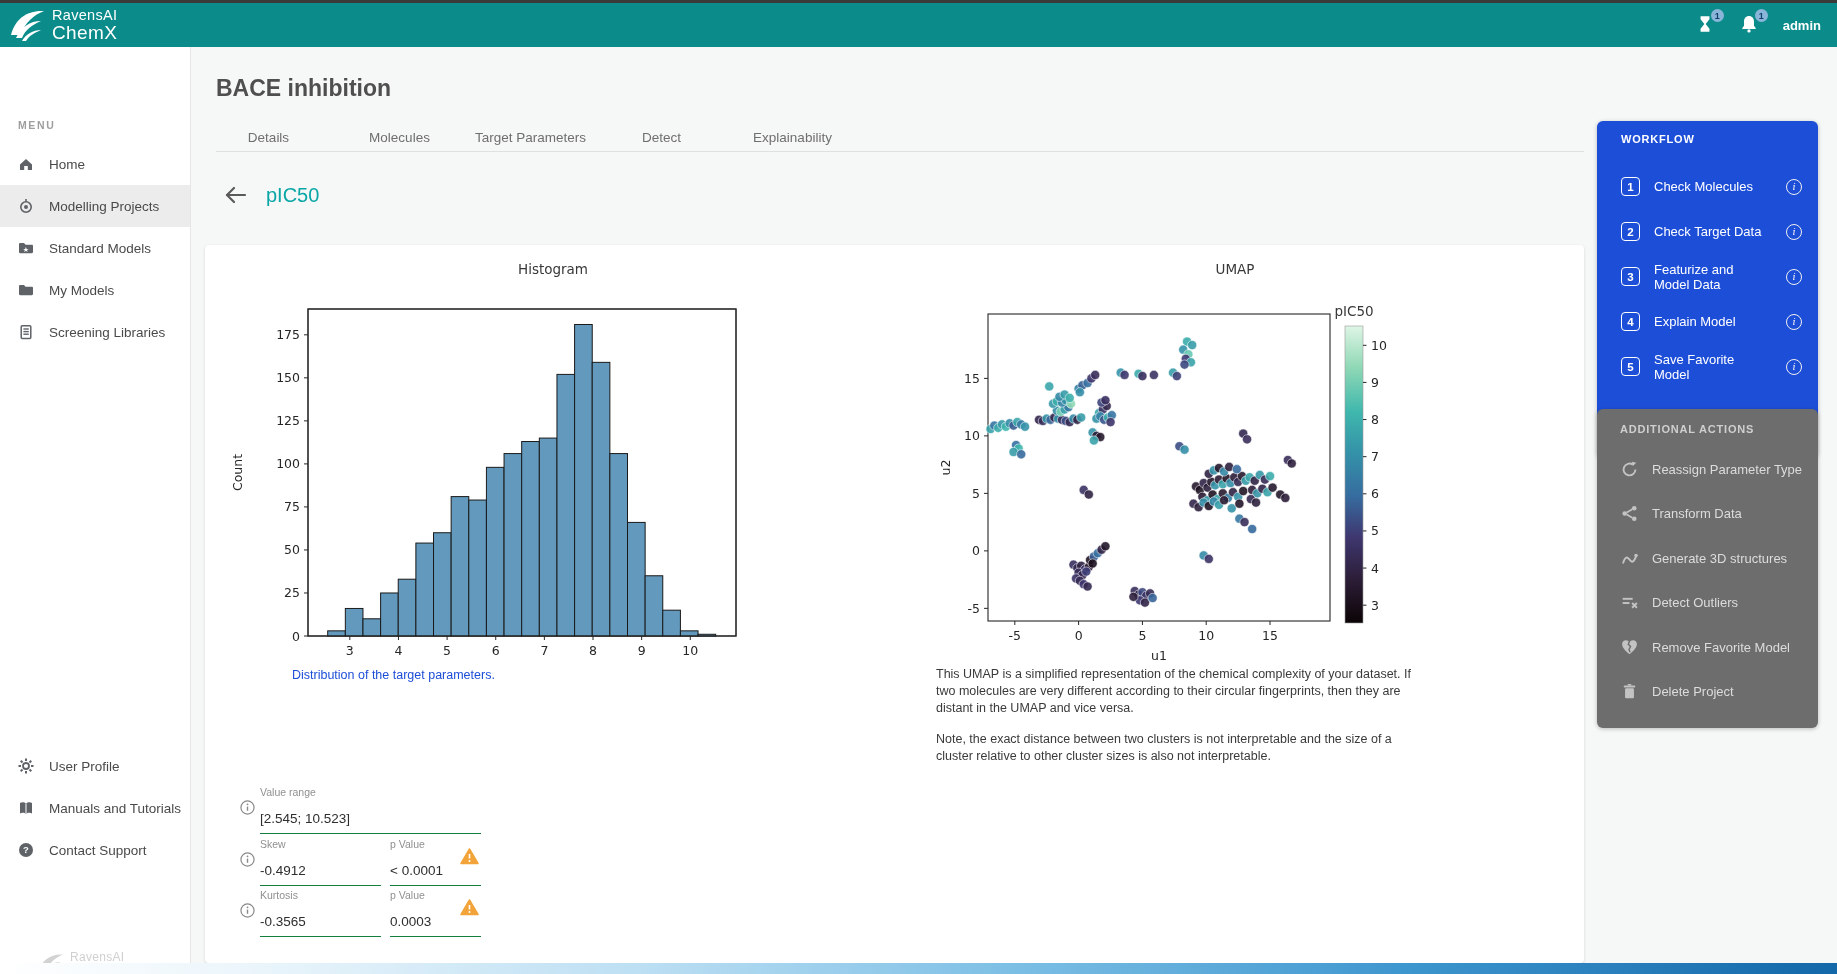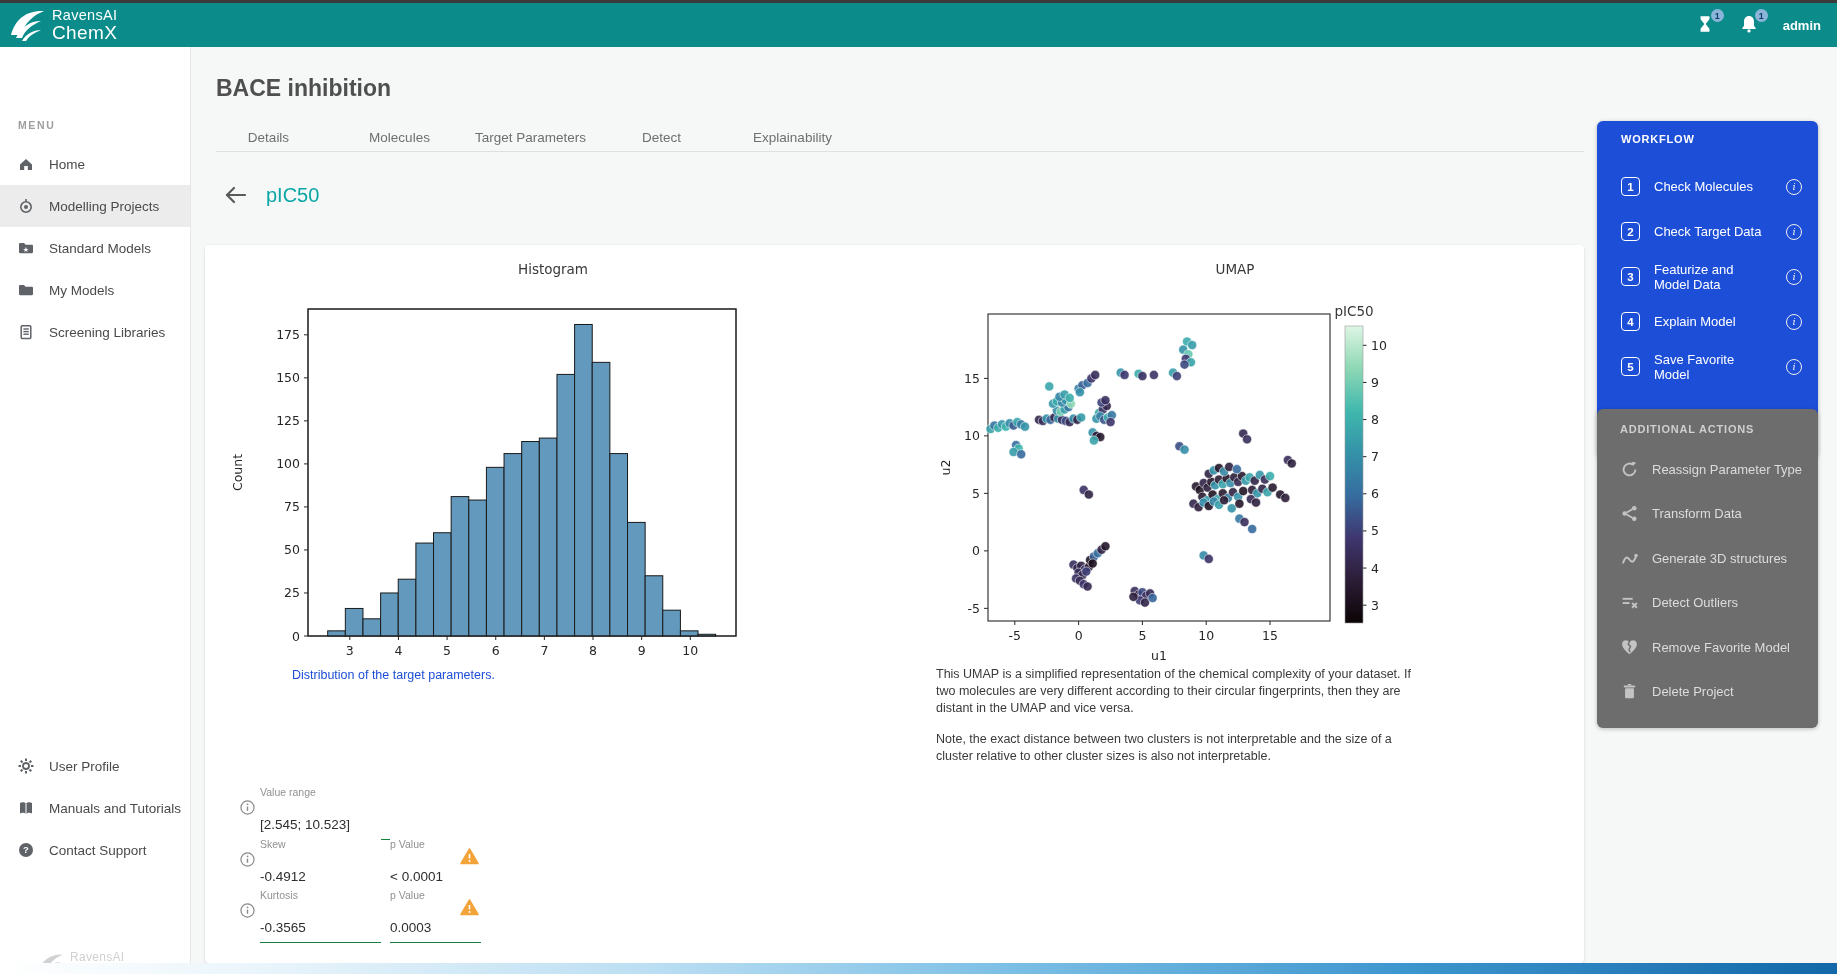--- a/index.html
+++ b/index.html
@@ -50,21 +50,21 @@
   .ctick{font-family:"DejaVu Sans",sans-serif;font-size:12.5px;fill:#262626;}
   .ctitle{font-family:"DejaVu Sans",sans-serif;font-size:13.5px;fill:#383838;}
   .hist-caption{position:absolute;left:255px;top:668px;font-size:12.5px;color:#1d4ed8;z-index:9;margin-left:37px;}
   .umap-text{position:absolute;left:936px;top:666px;width:492px;font-size:12.5px;color:#3a3a3a;
              line-height:17px;z-index:9;}
   .umap-text p{margin:0 0 14px 0;}
   
   .stat-info{position:absolute;z-index:9;}
   .field{position:absolute;border-bottom:1px solid #15803d;padding-bottom:7px;z-index:9;background:#fff;}
   .f-label{font-size:10.5px;color:#909090;}
-  .f-value{font-size:13.5px;color:#2e2e2e;margin-top:19px;}
+  .f-value{font-size:13.5px;color:#2e2e2e;margin-top:13px;}
   .warn{position:absolute;z-index:10;}
   
   .panel{position:absolute;left:1597px;width:221px;border-radius:6px;z-index:20;
          box-shadow:0 1px 4px rgba(0,0,0,.25);box-sizing:border-box;}
   .panel-wf{top:121px;height:337px;background:#1d4ed8;padding:12px 14px 0 24px;}
   .panel-ac{top:409px;height:319px;background:#6d6d6d;padding:14px 14px 0 23px;}
   .panel-hdr{font-size:11px;font-weight:bold;letter-spacing:.8px;color:#fff;height:16px;}
   .panel-ac .panel-hdr{color:#cfcfcf;}
   .wf-list{margin-top:24px;display:flex;flex-direction:column;gap:18px;}
   .wf-item{height:27px;display:flex;align-items:center;gap:14px;cursor:pointer;}

